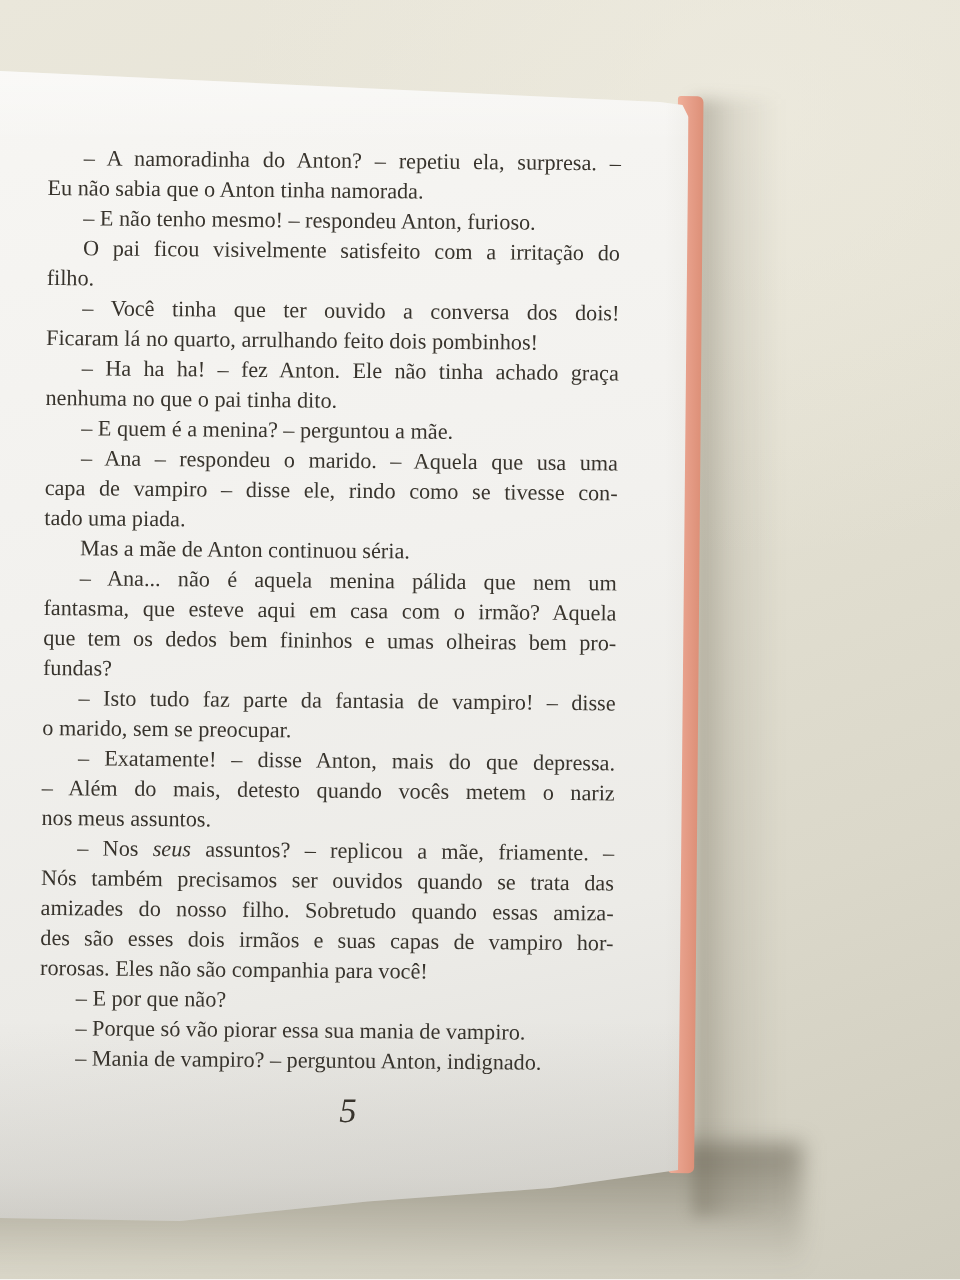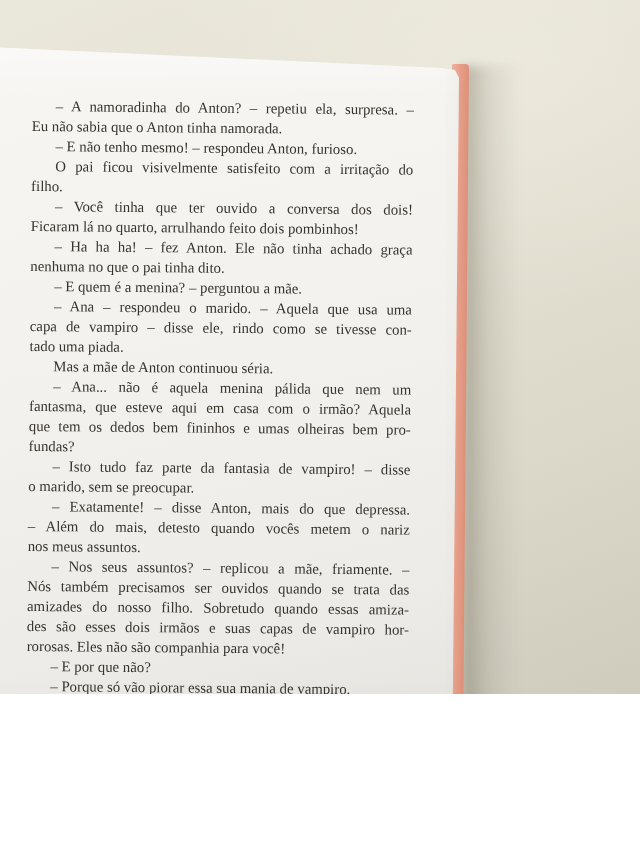--- a/index.html
+++ b/index.html
@@ -1,21 +1,21 @@
 <!DOCTYPE html>
 <html style="--page: #f2f1ee; --edge: #e8a18c; --ink: #38342d;"><head>
 <meta charset="utf-8">
 <style>
   html,body{margin:0;padding:0;}
   body{
     width:640px;height:853px;overflow:hidden;
     font-family:"Liberation Serif","DejaVu Serif",serif;
   }
   .photo{
-    position:relative;width:640px;height:694px;overflow:hidden;
+    position:relative;width:640px;height:853px;overflow:hidden;
     background:
       radial-gradient(90% 60% at 78% 8%, rgba(240,237,226,.55) 0%, rgba(240,237,226,0) 60%),
       linear-gradient(158deg, #eae7db 0%, #e5e2d4 38%, #dbd8ca 72%, #cfccbe 100%);
   }
   
   .shadow-right{
     position:absolute;left:462px;top:66px;width:58px;height:745px;
     background:linear-gradient(to right, rgba(95,88,70,.38) 0%, rgba(95,88,70,.12) 45%, rgba(95,88,70,0) 100%);
     filter:blur(5px);
   }
@@ -45,21 +45,21 @@
   }
   .text-block{
     position:absolute;z-index:2;left:62px;top:56px;width:382px;
     transform:rotate(.55deg);transform-origin:0 0;
     color:var(--ink,#38342d);
     font-size:14.8px;line-height:20px;
   }
   .line{text-align:justify;text-align-last:justify;height:20px;}
   .line.last{text-align-last:left;}
   .line.indent{text-indent:24px;}
-  .em{}
+  .em{font-style:italic;}
   .page-number{
     position:absolute;z-index:2;left:240px;top:688px;width:44px;
     text-align:center;font-style:italic;font-size:23px;color:var(--ink,#38342d);
     transform:rotate(.5deg);
   }
 </style>
 </head>
 <body>
 
 <div class="photo">

